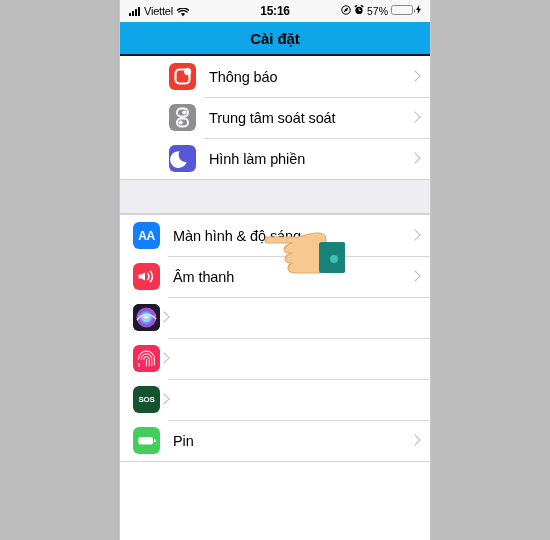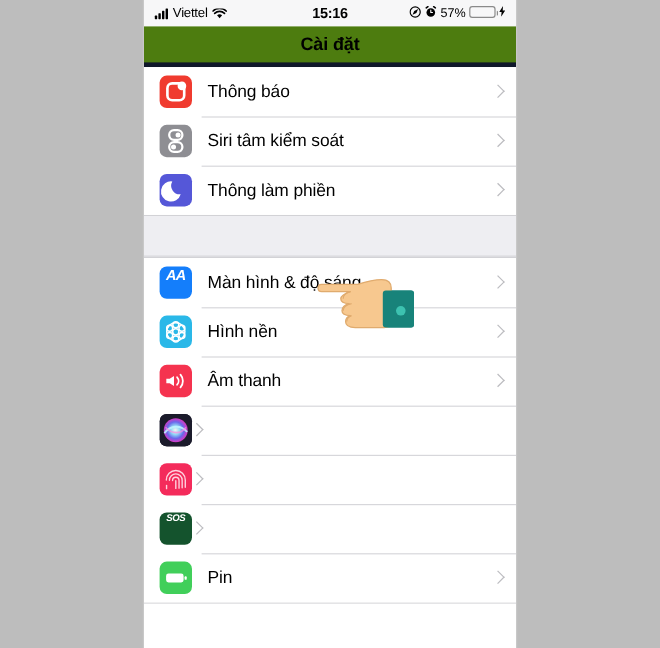--- a/index.html
+++ b/index.html
@@ -113,46 +113,46 @@
   .battery .fill {
     height: 100%;
     background: #f2c014;
     border-radius: 1px;
   }
   .bolt { font-size: 9px; line-height: 1; }
 
   
   .navbar {
     height: 34px;
-    background: #4d7c0f;
+    background: #0ea5e9;
     display: flex;
     align-items: center;
     justify-content: center;
-    border-bottom: 4px solid #0f172a;
+    border-bottom: 2px solid #0f172a;
     box-sizing: border-box;
   }
   .navtitle {
     font-size: 15px;
     font-weight: bold;
     color: #000;
     letter-spacing: -0.1px;
   }
 
   
   .list-gap {
     height: 33px;
     background: #eeeef2;
     border-bottom: 1px solid #d2d2d6;
   }
   .group {
     background: #fff;
     border-top: 1px solid #d2d2d6;
     border-bottom: 1px solid #d2d2d6;
   }
-  .group.first { border-top: none; }
+  .group.first { border-top: none; padding-left: 36px; }
 
   .row {
     display: flex;
     align-items: center;
     height: 41px;
     padding-left: 13px;
     padding-right: 11px;
     background: #fff;
     position: relative;
     box-sizing: border-box;
@@ -165,25 +165,24 @@
     top: 0;
     height: 1px;
     background: #d7d7db;
   }
   .row .icon {
     width: 27px;
     height: 27px;
     border-radius: 6px;
     flex: 0 0 auto;
     display: flex;
-    align-items: flex-start;
+    align-items: center;
     justify-content: center;
     overflow: hidden;
     position: relative;
-    font-style: italic;
   }
   .row .label {
     flex: 1 1 auto;
     margin-left: 13px;
     font-size: 14.5px;
     color: #000;
     letter-spacing: -0.1px;
     white-space: nowrap;
   }
   .chev {
@@ -309,58 +308,40 @@
           </div>
           <div class="row">
             <span class="icon ic-control">
               <svg width="27" height="27" viewBox="0 0 27 27">
                 <rect x="8" y="4.5" width="11" height="8" rx="4" fill="none" stroke="#fff" stroke-width="1.9"></rect>
                 <circle cx="15.4" cy="8.5" r="2.1" fill="#fff"></circle>
                 <rect x="8" y="14.5" width="11" height="8" rx="4" fill="none" stroke="#fff" stroke-width="1.9"></rect>
                 <circle cx="11.6" cy="18.5" r="2.1" fill="#fff"></circle>
               </svg>
             </span>
-            <span class="label">Siri tâm kiểm soát</span>
+            <span class="label">Trung tâm soát soát</span>
             <span class="chev"></span>
           </div>
           <div class="row">
             <span class="icon ic-dnd">
               <svg width="27" height="27" viewBox="0 0 27 27">
                 <path d="M17.6 16.9 A7.2 7.2 0 0 1 10.6 6.2 A8.4 8.4 0 1 0 17.6 16.9 Z" fill="#fff"></path>
               </svg>
             </span>
-            <span class="label">Thông làm phiền</span>
+            <span class="label">Hình làm phiền</span>
             <span class="chev"></span>
           </div>
         </div>
         <div class="list-gap"></div>
         <div class="group">
           <div class="row">
             <span class="icon ic-display">
               <span class="aa-text">AA</span>
             </span>
             <span class="label">Màn hình &amp; độ sáng</span>
-            <span class="chev"></span>
-          </div>
-          <div class="row">
-            <span class="icon ic-wallpaper">
-              <svg width="27" height="27" viewBox="0 0 27 27">
-                <g fill="none" stroke="#fff" stroke-width="1.25">
-                  <circle cx="13.5" cy="13.5" r="7.6"></circle>
-                  <circle cx="13.5" cy="13.5" r="2.6"></circle>
-                  <circle cx="13.5" cy="7.6" r="2.5"></circle>
-                  <circle cx="13.5" cy="19.4" r="2.5"></circle>
-                  <circle cx="8.4" cy="10.5" r="2.5"></circle>
-                  <circle cx="18.6" cy="10.5" r="2.5"></circle>
-                  <circle cx="8.4" cy="16.5" r="2.5"></circle>
-                  <circle cx="18.6" cy="16.5" r="2.5"></circle>
-                </g>
-              </svg>
-            </span>
-            <span class="label">Hình nền</span>
             <span class="chev"></span>
           </div>
           <div class="row">
             <span class="icon ic-sound">
               <svg width="27" height="27" viewBox="0 0 27 27">
                 <path d="M12 9.4 L8.4 11.6 L5.6 11.6 L5.6 15.4 L8.4 15.4 L12 17.6 Z" fill="#fff"></path>
                 <g stroke="#fff" stroke-width="1.5" fill="none" stroke-linecap="round">
                   <path d="M14.6 10.4 A4.6 4.6 0 0 1 14.6 16.6"></path>
                   <path d="M17.4 8.2 A8 8 0 0 1 17.4 18.8"></path>
                 </g>

